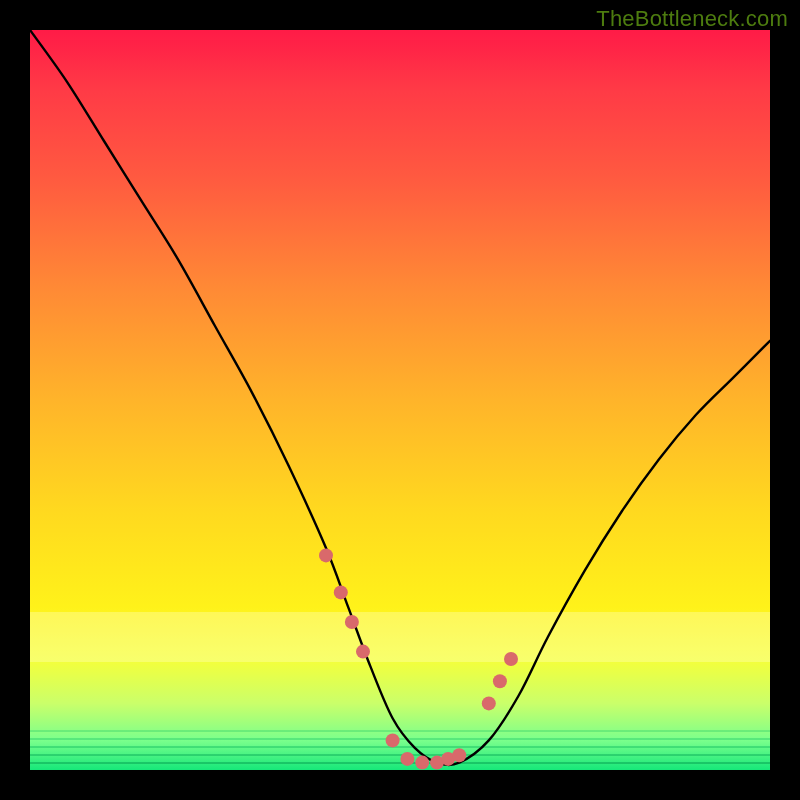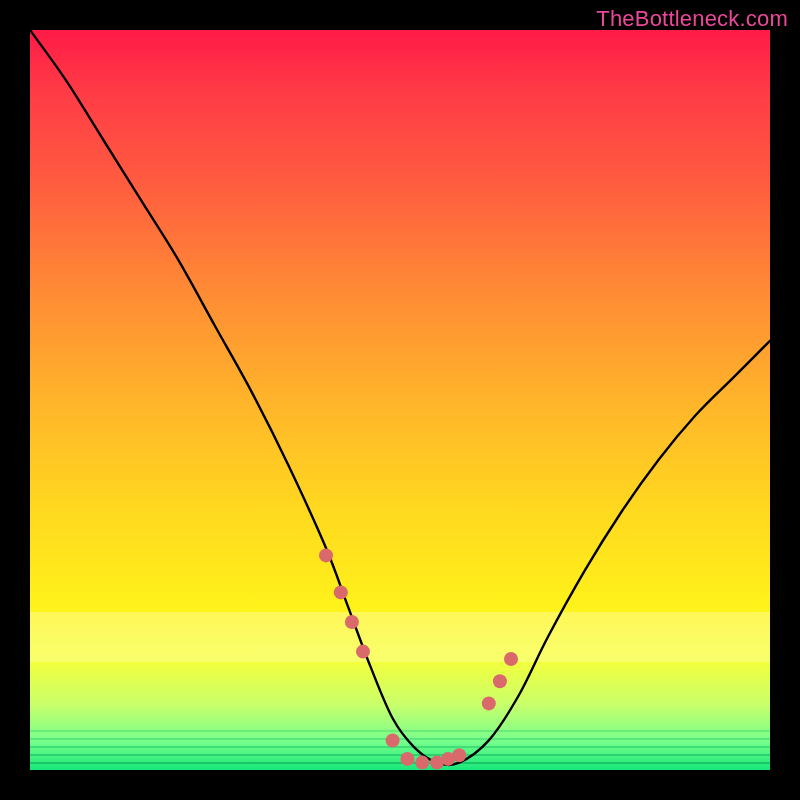--- a/index.html
+++ b/index.html
@@ -36,21 +36,21 @@
       #f5ff3a 85%,
       #caff6a 91%,
       #7aff8c 96%,
       #17e87a 100%
     );
   }
   .watermark {
     position: absolute;
     top: 6px;
     right: 12px;
-    color: #ec4899;
+    color: #4d7c0f;
     font-size: 22px;
     font-weight: 500;
     letter-spacing: 0.2px;
     font-family: Arial, sans-serif;
   }
   svg.curve {
     position: absolute;
     top: 0;
     left: 0;
     width: 740px;

